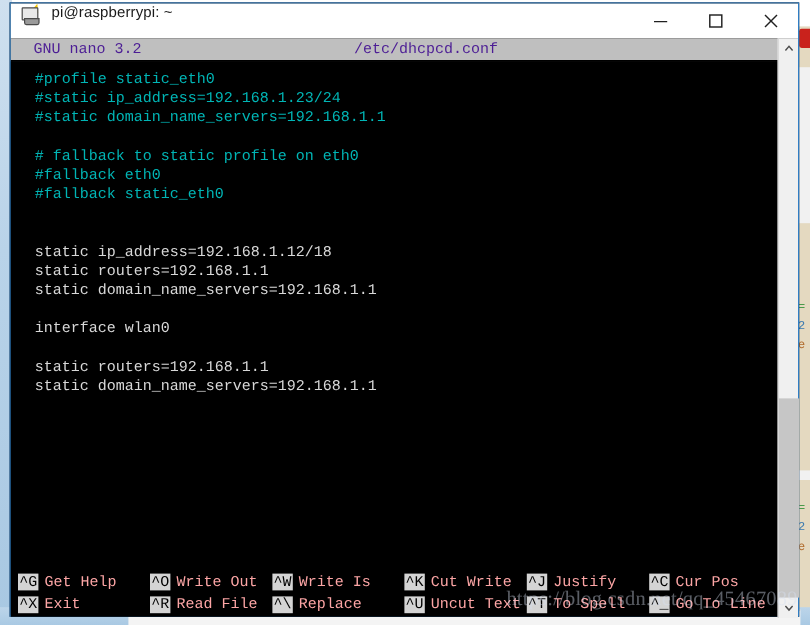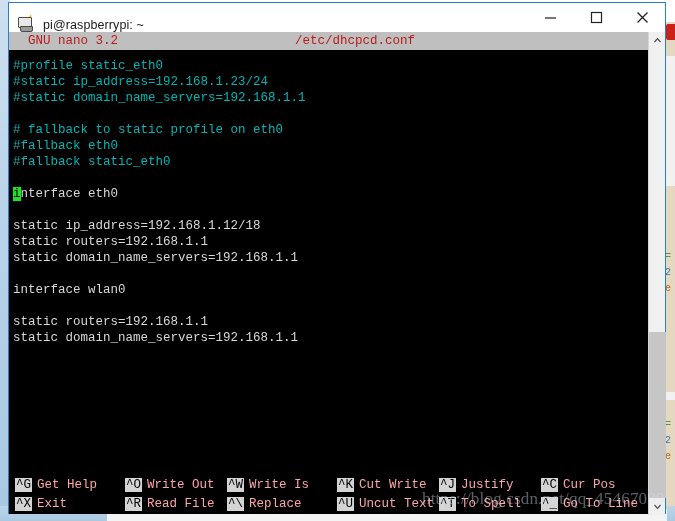--- a/index.html
+++ b/index.html
@@ -104,21 +104,21 @@
     box-sizing: border-box;
     background: #000000;
   }
 
   
   #title-bar {
     position: relative;
     height: 29px;
     background: #ffffff;
     display: flex;
-    align-items: flex-end;
+    align-items: flex-start;
     box-sizing: border-box;
   }
   #putty-icon {
     width: 18px;
     height: 18px;
     margin-left: 8px;
     position: relative;
     flex: none;
   }
   #putty-icon .mon {
@@ -171,21 +171,21 @@
 
   
   #nano-header {
     position: relative;
     height: 19px;
     background: #bfbfbf;
     display: flex;
     align-items: center;
     font-family: "Liberation Mono", monospace;
     font-size: 12.5px;
-    color: #b91c1c;
+    color: #4c1d95;
     white-space: nowrap;
     box-sizing: border-box;
     border-bottom: 1px solid #000;
   }
   #nano-version {
     position: absolute;
     left: 19px;
     top: 2px;
   }
   #nano-filename {
@@ -196,21 +196,21 @@
 
   
   #terminal-body {
     position: relative;
     height: 425px;
     background: #000000;
     font-family: "Liberation Mono", monospace;
     font-size: 12.5px;
     line-height: 16px;
     padding-top: 7px;
-    padding-left: 4px;
+    padding-left: 20px;
     box-sizing: border-box;
     overflow: hidden;
   }
   .tline {
     height: 16px;
     white-space: pre;
     color: #d8d8d8;
   }
   .tline.comment { color: #00b5b5; }
   .tline.blank { color: transparent; }
@@ -359,21 +359,20 @@
 
     <div id="terminal-body">
         <div class="tline comment">#profile static_eth0</div>
         <div class="tline comment">#static ip_address=192.168.1.23/24</div>
         <div class="tline comment">#static domain_name_servers=192.168.1.1</div>
         <div class="tline blank">&nbsp;</div>
         <div class="tline comment"># fallback to static profile on eth0</div>
         <div class="tline comment">#fallback eth0</div>
         <div class="tline comment">#fallback static_eth0</div>
         <div class="tline blank">&nbsp;</div>
-        <div class="tline "><span class="cursor-char">i</span>nterface eth0</div>
         <div class="tline blank">&nbsp;</div>
         <div class="tline ">static ip_address=192.168.1.12/18</div>
         <div class="tline ">static routers=192.168.1.1</div>
         <div class="tline ">static domain_name_servers=192.168.1.1</div>
         <div class="tline blank">&nbsp;</div>
         <div class="tline ">interface wlan0</div>
         <div class="tline blank">&nbsp;</div>
         <div class="tline ">static routers=192.168.1.1</div>
         <div class="tline ">static domain_name_servers=192.168.1.1</div>
       </div>

